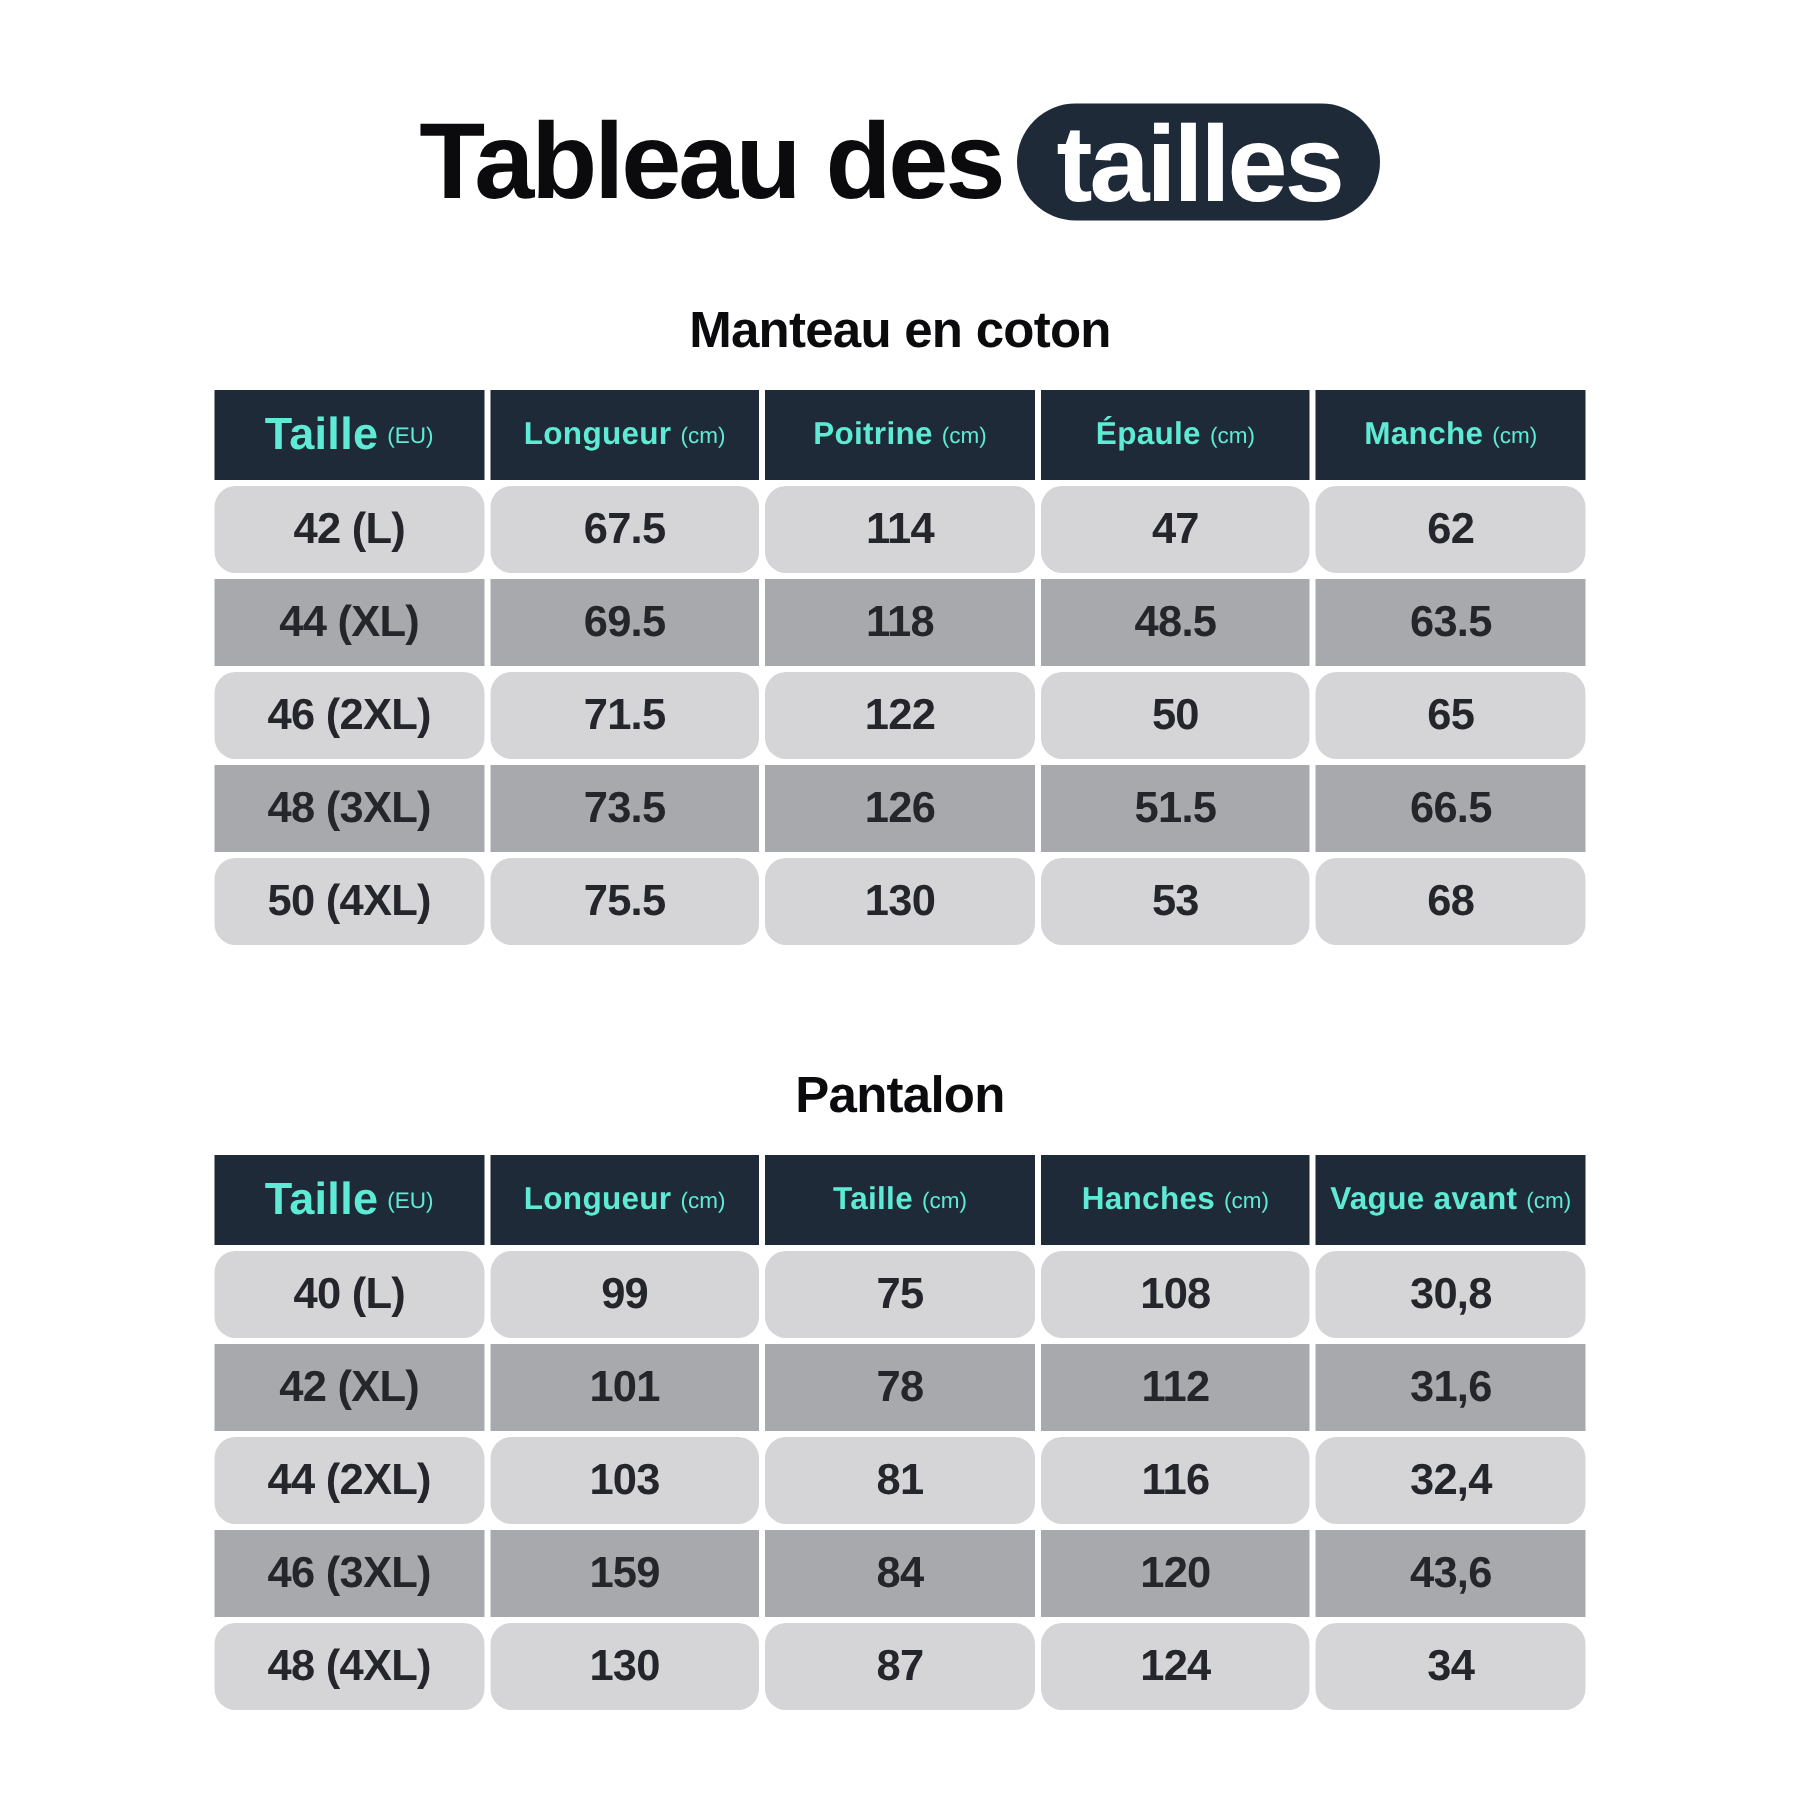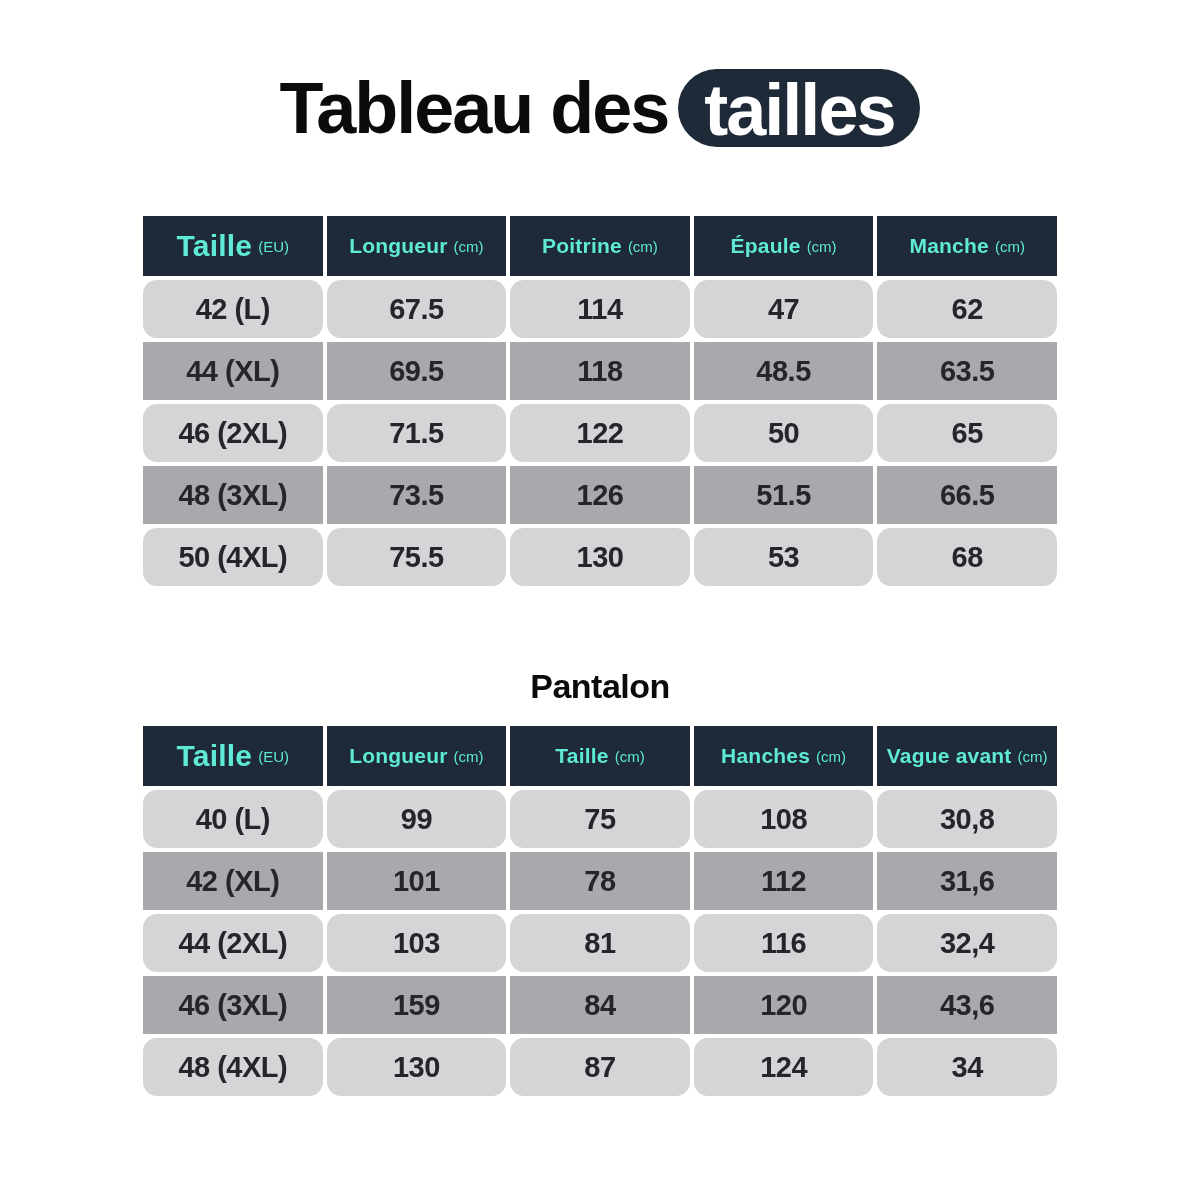--- a/index.html
+++ b/index.html
@@ -21,21 +21,21 @@
     width:914px;
     margin:0 auto;
     padding-top:68px;
   }
   
   .title-row{
     display:flex;
     justify-content:center;
     align-items:center;
     gap:10px;
-    margin-bottom:68px;
+    margin-bottom:52px;
   }
   .title-main{
     font-size:72px;
     font-weight:800;
     letter-spacing:-2px;
     color:var(--title-text);
     line-height:80px;
     white-space:nowrap;
   }
   .title-pill{
@@ -101,20 +101,21 @@
 <body>
 
 <div class="page">
 
   <div class="title-row">
     <span class="title-main">Tableau des</span>
     <span class="title-pill">tailles</span>
   </div>
 
   <div class="section section-1">
+    <div class="section-title">Manteau en coton</div>
 
     <div class="size-table">
       <div class="trow header">
         <div class="cell hcell first">
           <span class="hlabel">Taille</span>
           <span class="hunit">(EU)</span>
         </div>
         <div class="cell hcell">
           <span class="hlabel">Longueur</span>
           <span class="hunit">(cm)</span>

